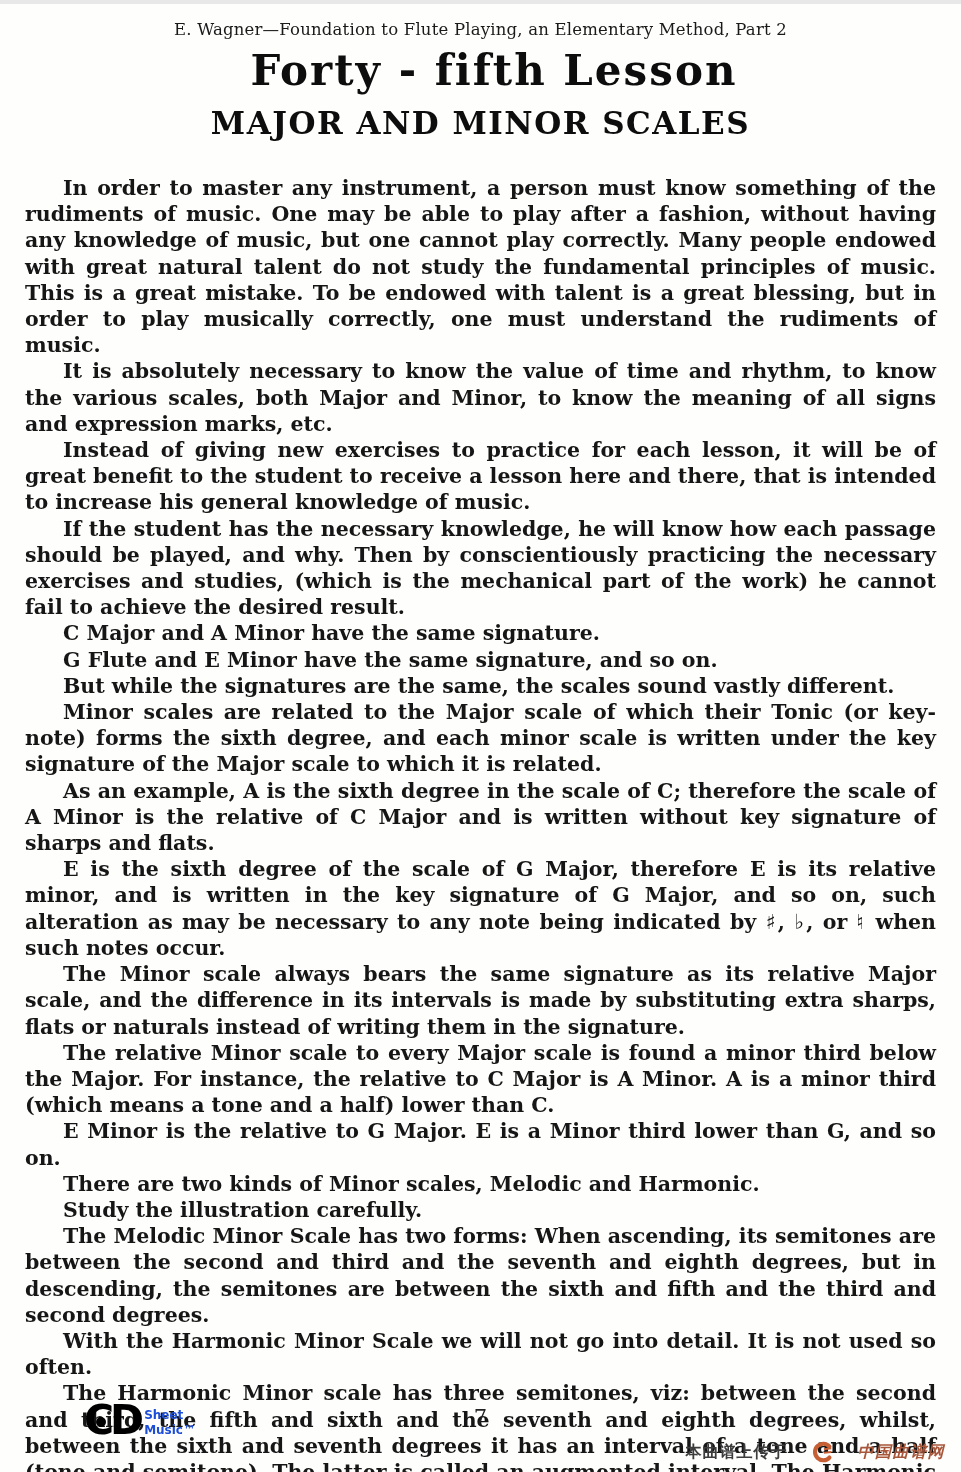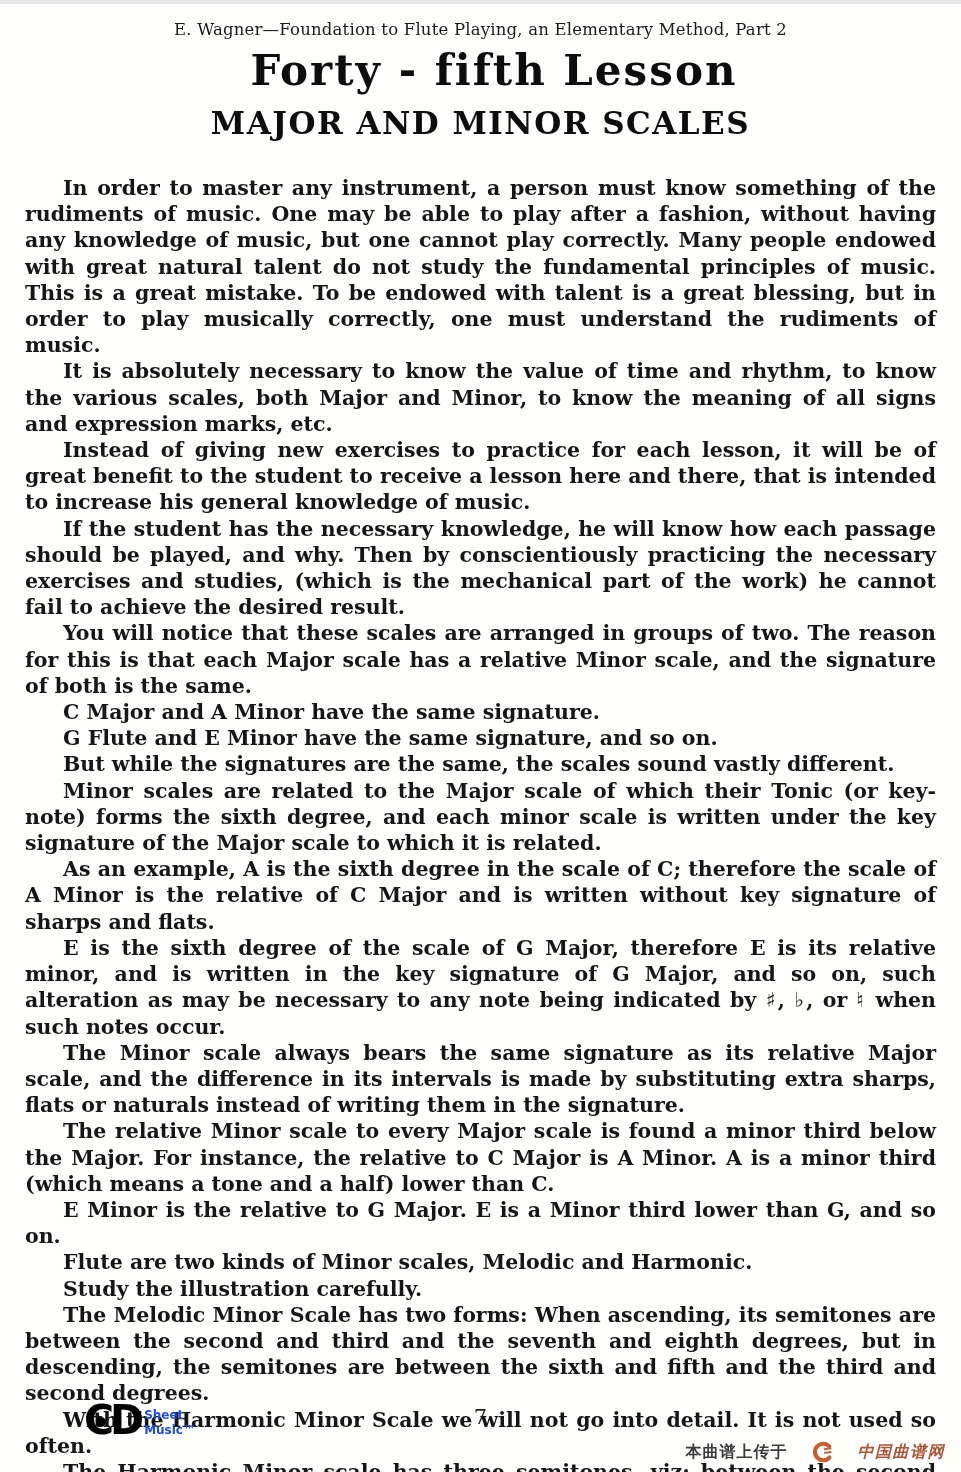--- a/index.html
+++ b/index.html
@@ -123,31 +123,30 @@
 
   <div class="lesson-title">Forty - fifth Lesson</div>
 
   <div class="lesson-subtitle">MAJOR AND MINOR SCALES</div>
 
   <div class="body-text">
     <p>In order to master any instrument, a person must know something of the rudiments of music. One may be able to play after a fashion, without having any knowledge of music, but one cannot play correctly. Many people endowed with great natural talent do not study the fundamental principles of music. This is a great mistake. To be endowed with talent is a great blessing, but in order to play musically correctly, one must understand the rudiments of music.</p>
     <p>It is absolutely necessary to know the value of time and rhythm, to know the various scales, both Major and Minor, to know the meaning of all signs and expression marks, etc.</p>
     <p>Instead of giving new exercises to practice for each lesson, it will be of great benefit to the student to receive a lesson here and there, that is intended to increase his general knowledge of music.</p>
     <p>If the student has the necessary knowledge, he will know how each passage should be played, and why. Then by conscientiously practicing the necessary exercises and studies, (which is the mechanical part of the work) he cannot fail to achieve the desired result.</p>
-    <p>You will notice that these scales are arranged in groups of two. The reason for this is that each Major scale has a relative Minor scale, and the signature of both is the same.</p>
     <p>C Major and A Minor have the same signature.</p>
     <p>G Flute and E Minor have the same signature, and so on.</p>
     <p>But while the signatures are the same, the scales sound vastly different.</p>
     <p>Minor scales are related to the Major scale of which their Tonic (or key-note) forms the sixth degree, and each minor scale is written under the key signature of the Major scale to which it is related.</p>
     <p>As an example, A is the sixth degree in the scale of C; therefore the scale of A Minor is the relative of C Major and is written without key signature of sharps and flats.</p>
     <p>E is the sixth degree of the scale of G Major, therefore E is its relative minor, and is written in the key signature of G Major, and so on, such alteration as may be necessary to any note being indicated by ♯, ♭, or ♮ when such notes occur.</p>
     <p>The Minor scale always bears the same signature as its relative Major scale, and the difference in its intervals is made by substituting extra sharps, flats or naturals instead of writing them in the signature.</p>
     <p>The relative Minor scale to every Major scale is found a minor third below the Major. For instance, the relative to C Major is A Minor. A is a minor third (which means a tone and a half) lower than C.</p>
     <p>E Minor is the relative to G Major. E is a Minor third lower than G, and so on.</p>
-    <p>Flute are two kinds of Minor scales, Melodic and Harmonic.</p>
+    <p>There are two kinds of Minor scales, Melodic and Harmonic.</p>
     <p>Study the illustration carefully.</p>
     <p>The Melodic Minor Scale has two forms: When ascending, its semitones are between the second and third and the seventh and eighth degrees, but in descending, the semitones are between the sixth and fifth and the third and second degrees.</p>
     <p>With the Harmonic Minor Scale we will not go into detail. It is not used so often.</p>
     <p>The Harmonic Minor scale has three semitones, viz: between the second and third, the fifth and sixth and the seventh and eighth degrees, whilst, between the sixth and seventh degrees it has an interval of a tone and a half (tone and semitone). The latter is called an augmented interval. The Harmonic Minor scale does not change in descending no illustration given).</p>
 
   </div>
 
   <div class="cd-logo">
     <span class="cd-letters">CD</span>
     <span class="cd-dot"></span>

